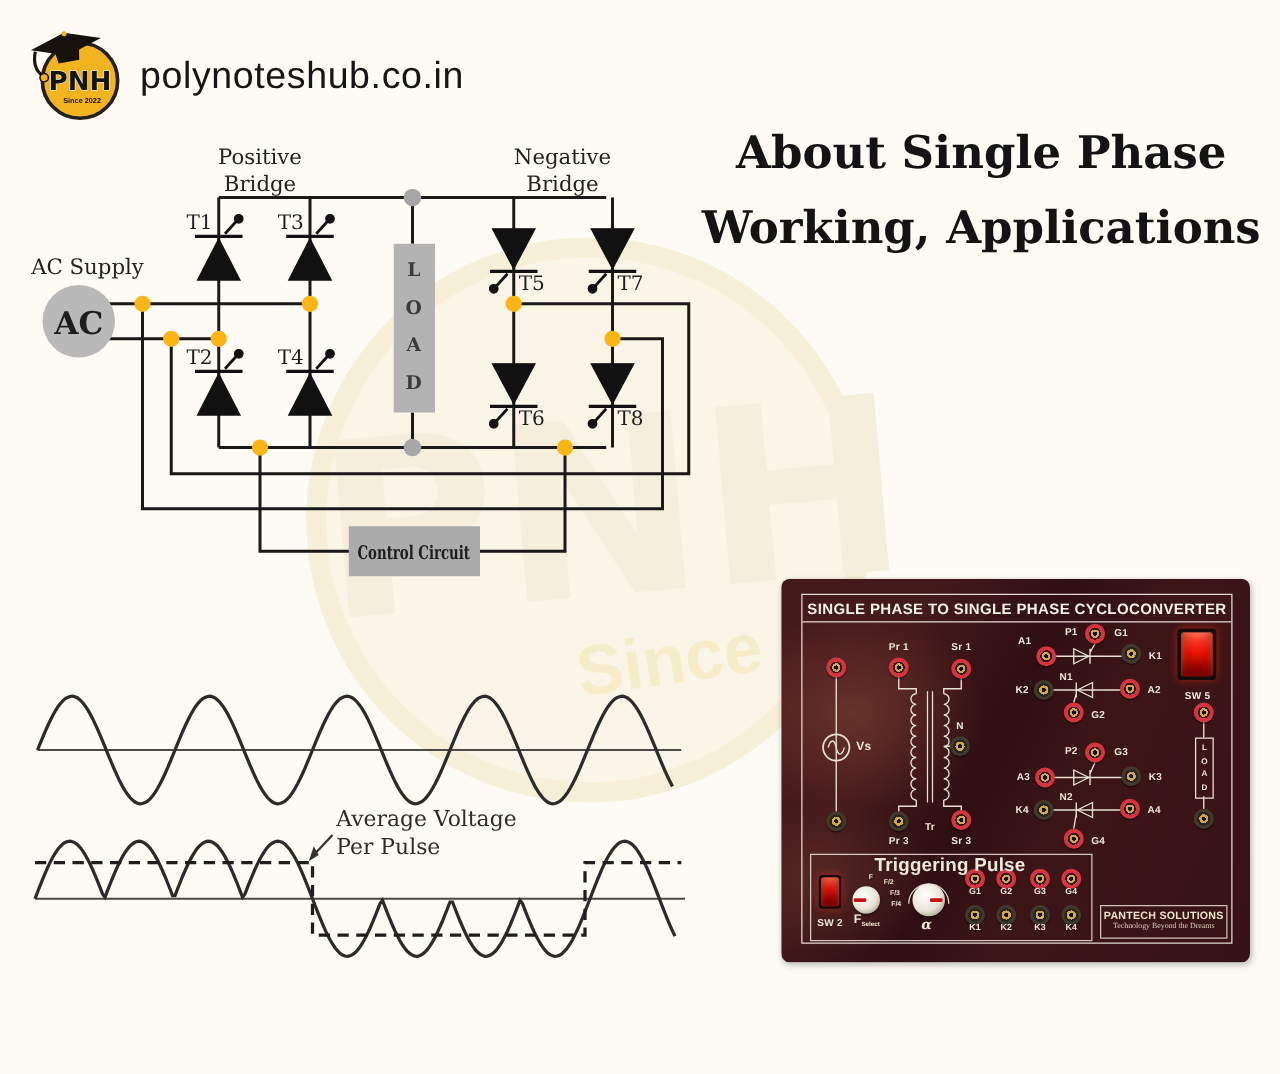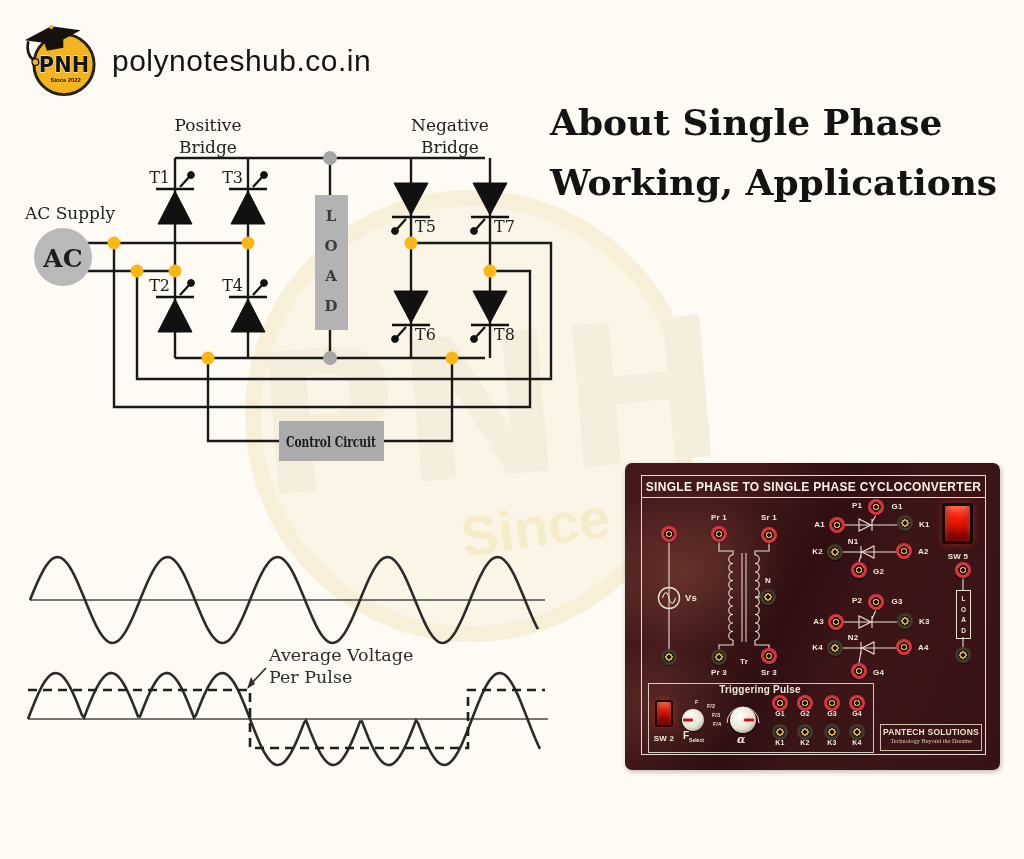--- a/index.html
+++ b/index.html
@@ -14,21 +14,21 @@
   .wm-since{position:absolute;left:460px;top:485px;font-size:56px;font-weight:bold;
             color:#f7ecca;z-index:0;transform:rotate(-8deg);}
   
   .logo{position:absolute;left:18px;top:16px;z-index:2;}
   .site-name{position:absolute;left:112px;top:44px;font-size:30px;font-weight:500;
              color:#151515;letter-spacing:.5px;z-index:2;}
   
   .overlay{position:absolute;left:0;top:0;width:1024px;height:859px;z-index:1;}
   .overlay text{font-family:"DejaVu Serif",serif;}
   
-  .title-block{position:absolute;left:550px;top:92px;width:470px;z-index:2;}
+  .title-block{position:absolute;left:550px;top:92px;width:470px;text-align:center;z-index:2;}
   .title-line{font-family:"DejaVu Serif",serif;font-weight:bold;font-size:36px;
               line-height:60px;color:#131313;white-space:nowrap;}
   .badge-row{display:flex;justify-content:center;gap:13px;margin-top:7px;}
   .badge{background:#871591;color:#fff;font-family:"DejaVu Serif",serif;font-weight:bold;
          font-size:22px;padding:2px 13px 4px;}
   
   .board{position:absolute;left:625px;top:463px;width:375px;height:307px;border-radius:7px;z-index:2;
     background:
       radial-gradient(ellipse 150px 120px at 15% 35%, rgba(205,125,95,.25), transparent 70%),
       radial-gradient(ellipse 120px 90px at 10% 78%, rgba(200,130,100,.15), transparent 70%),
@@ -298,21 +298,21 @@
     <div class="blabel c" style="left:94px;top:205px">Pr 3</div>
     <div class="blabel c" style="left:119px;top:194px">Tr</div>
     <div class="post" style="left:136px;top:185px"></div>
     <div class="blabel c" style="left:144px;top:205px">Sr 3</div>
 
     <div class="post" style="left:204px;top:54px"></div>
     <div class="post" style="left:243px;top:36px"></div>
     <div class="post blk" style="left:272px;top:52px"></div>
     <div class="blabel c" style="left:232px;top:38px">P1</div>
     <div class="blabel c" style="left:272px;top:39px">G1</div>
-    <div class="blabel r" style="left:200px;top:57px">A1</div>
+    <div class="blabel r" style="left:200px;top:45px">A1</div>
     <div class="blabel" style="left:294px;top:57px">K1</div>
 
     <div class="post blk" style="left:202px;top:81px"></div>
     <div class="post" style="left:271px;top:80px"></div>
     <div class="post" style="left:226px;top:99px"></div>
     <div class="blabel c" style="left:228px;top:74px">N1</div>
     <div class="blabel r" style="left:198px;top:84px">K2</div>
     <div class="blabel" style="left:293px;top:84px">A2</div>
     <div class="blabel" style="left:248px;top:104px">G2</div>
 
@@ -339,21 +339,21 @@
     <div class="post" style="left:330px;top:99px"></div>
     <div class="vload">
       <span>L</span>
       <span>O</span>
       <span>A</span>
       <span>D</span>
     </div>
     <div class="post blk" style="left:330px;top:184px"></div>
 
     <div class="trig-box"></div>
-    <div class="blabel c" style="left:135px;top:221px;font-size:10px">Triggering Pulse</div>
+    <div class="blabel c" style="left:135px;top:221px;font-size:15px">Triggering Pulse</div>
     <div class="sw-bezel small" style="left:30px;top:237px;width:18px;height:27px">
       <div class="sw-red"></div>
     </div>
     <div class="blabel c" style="left:39px;top:271px">SW 2</div>
     <div class="knob kf" style="left:57px;top:246px;width:22px;height:22px"></div>
     <div class="fscale" style="left:70px;top:236px">F</div>
     <div class="fscale" style="left:82px;top:240px">F/2</div>
     <div class="fscale" style="left:87px;top:249px">F/3</div>
     <div class="fscale" style="left:88px;top:258px">F/4</div>
     <div class="fsel"><span>F</span><sub>Select</sub></div>

